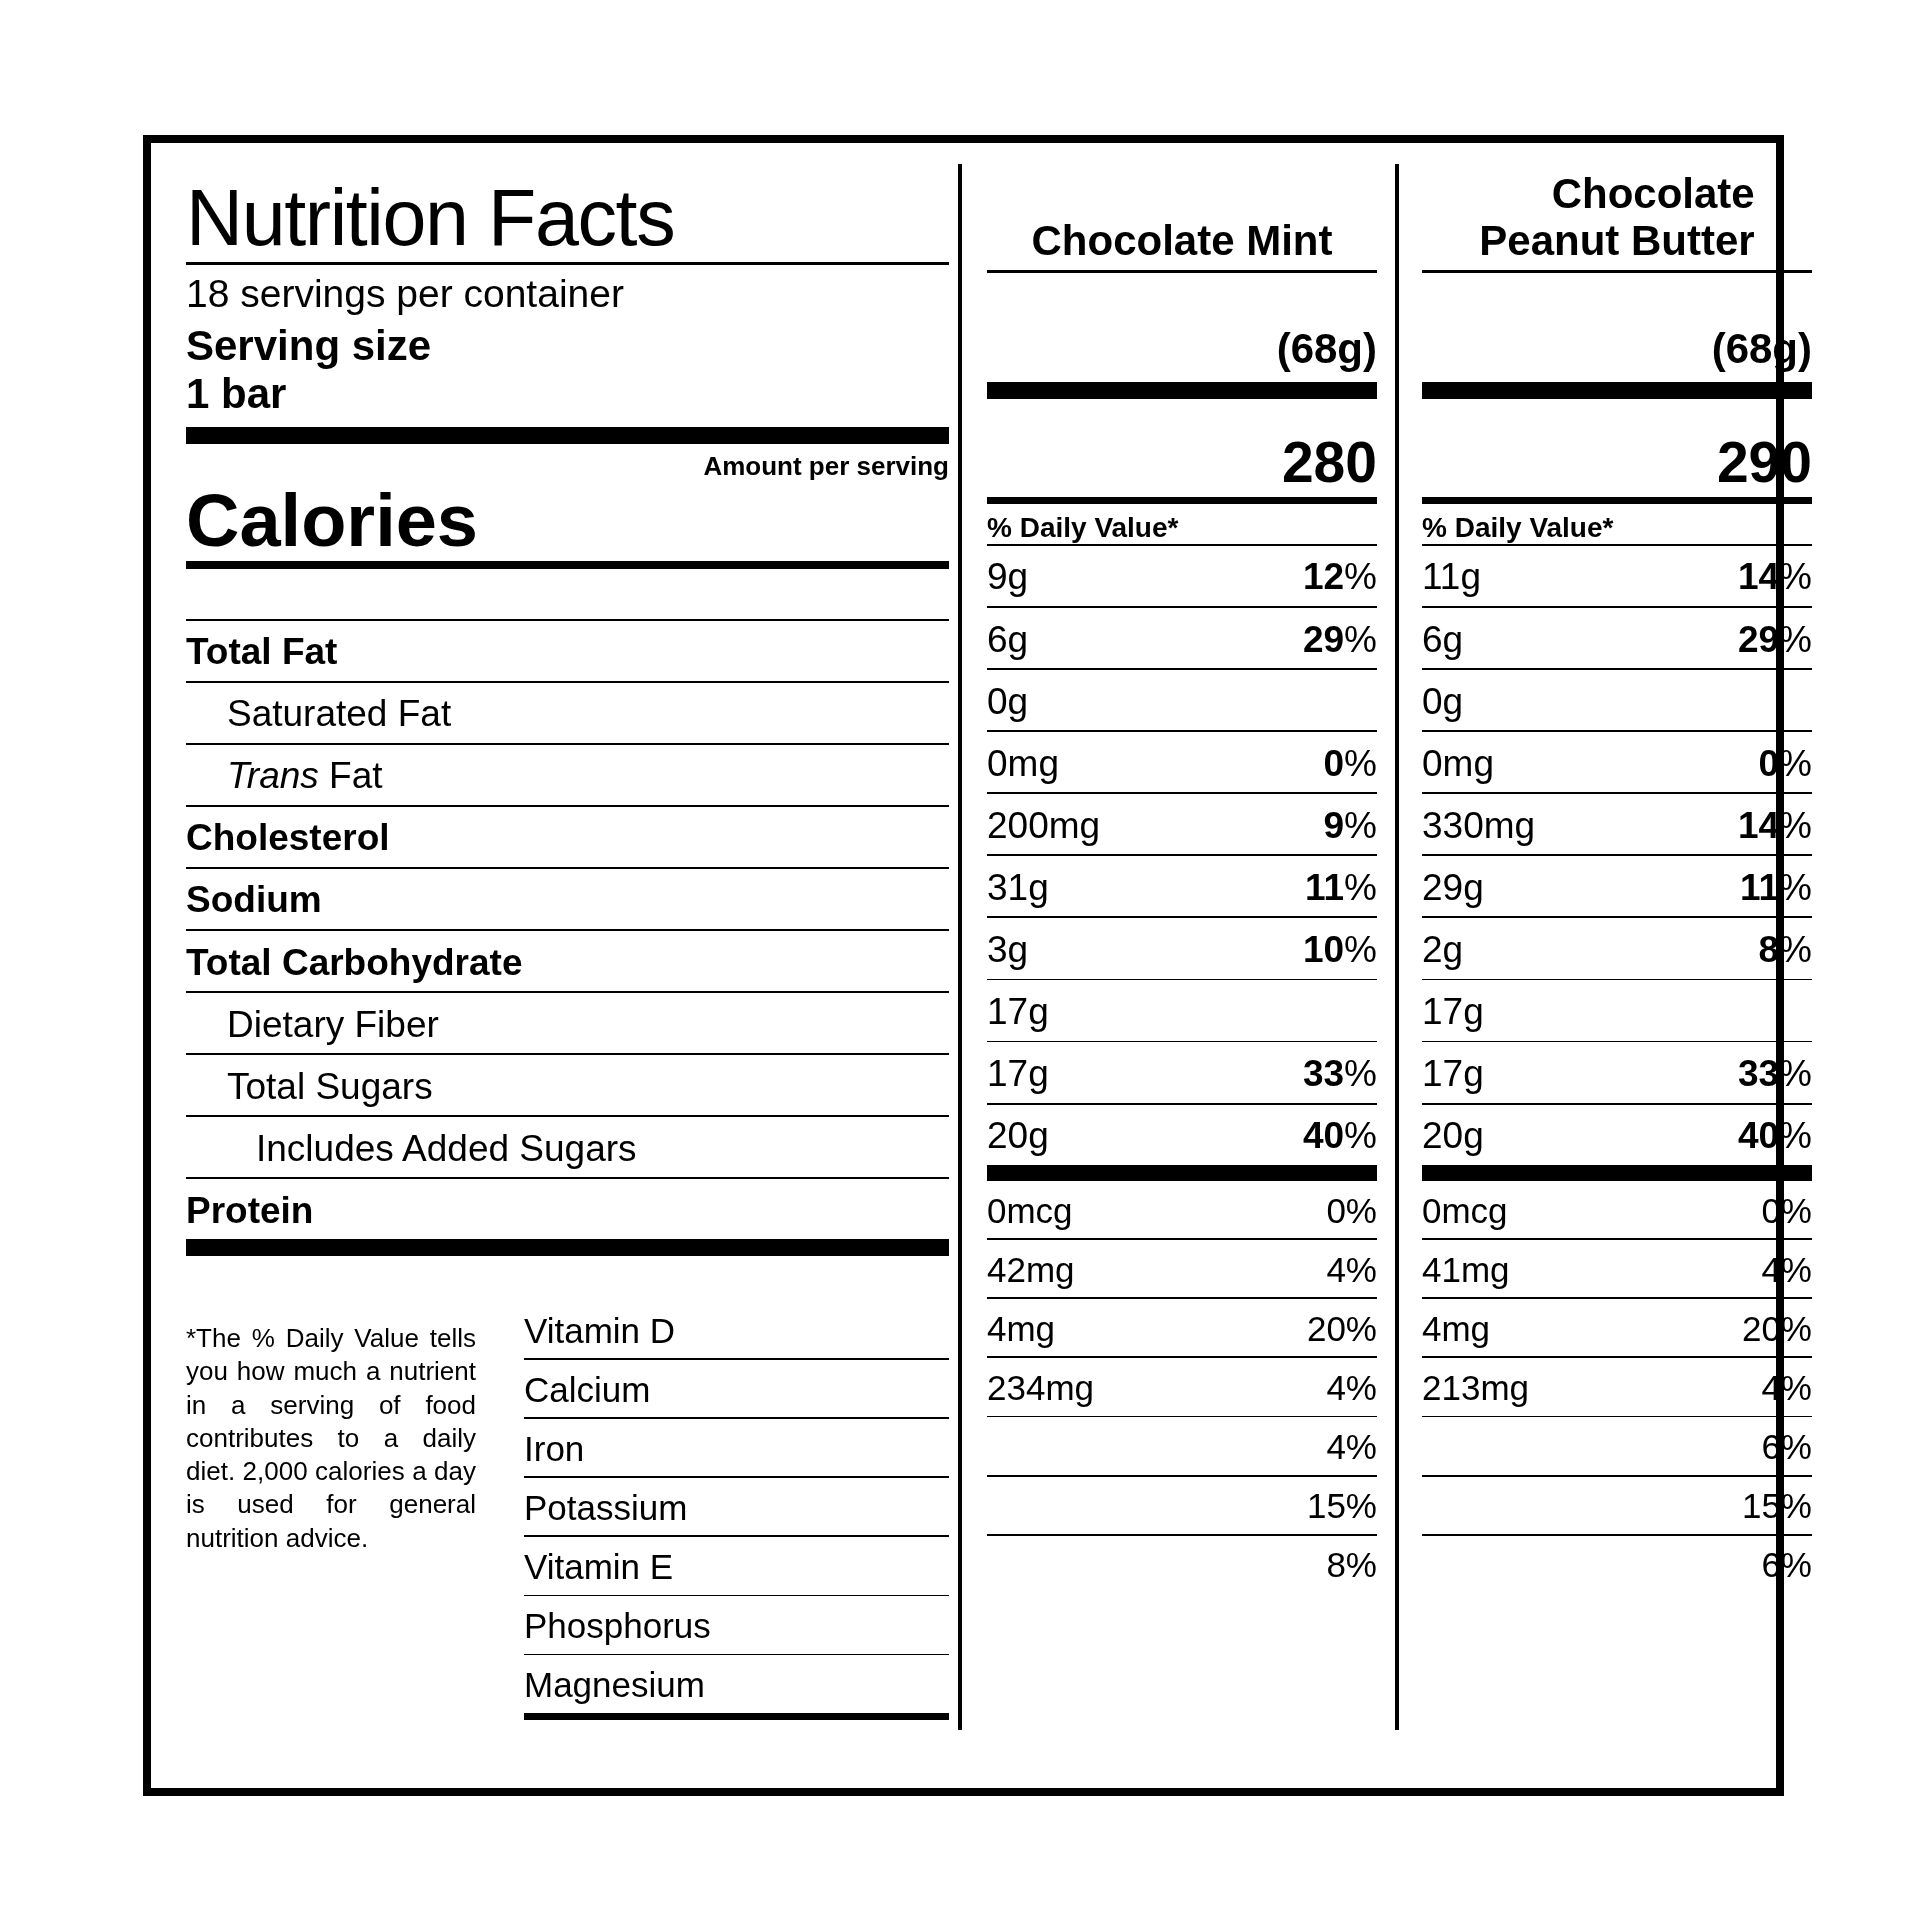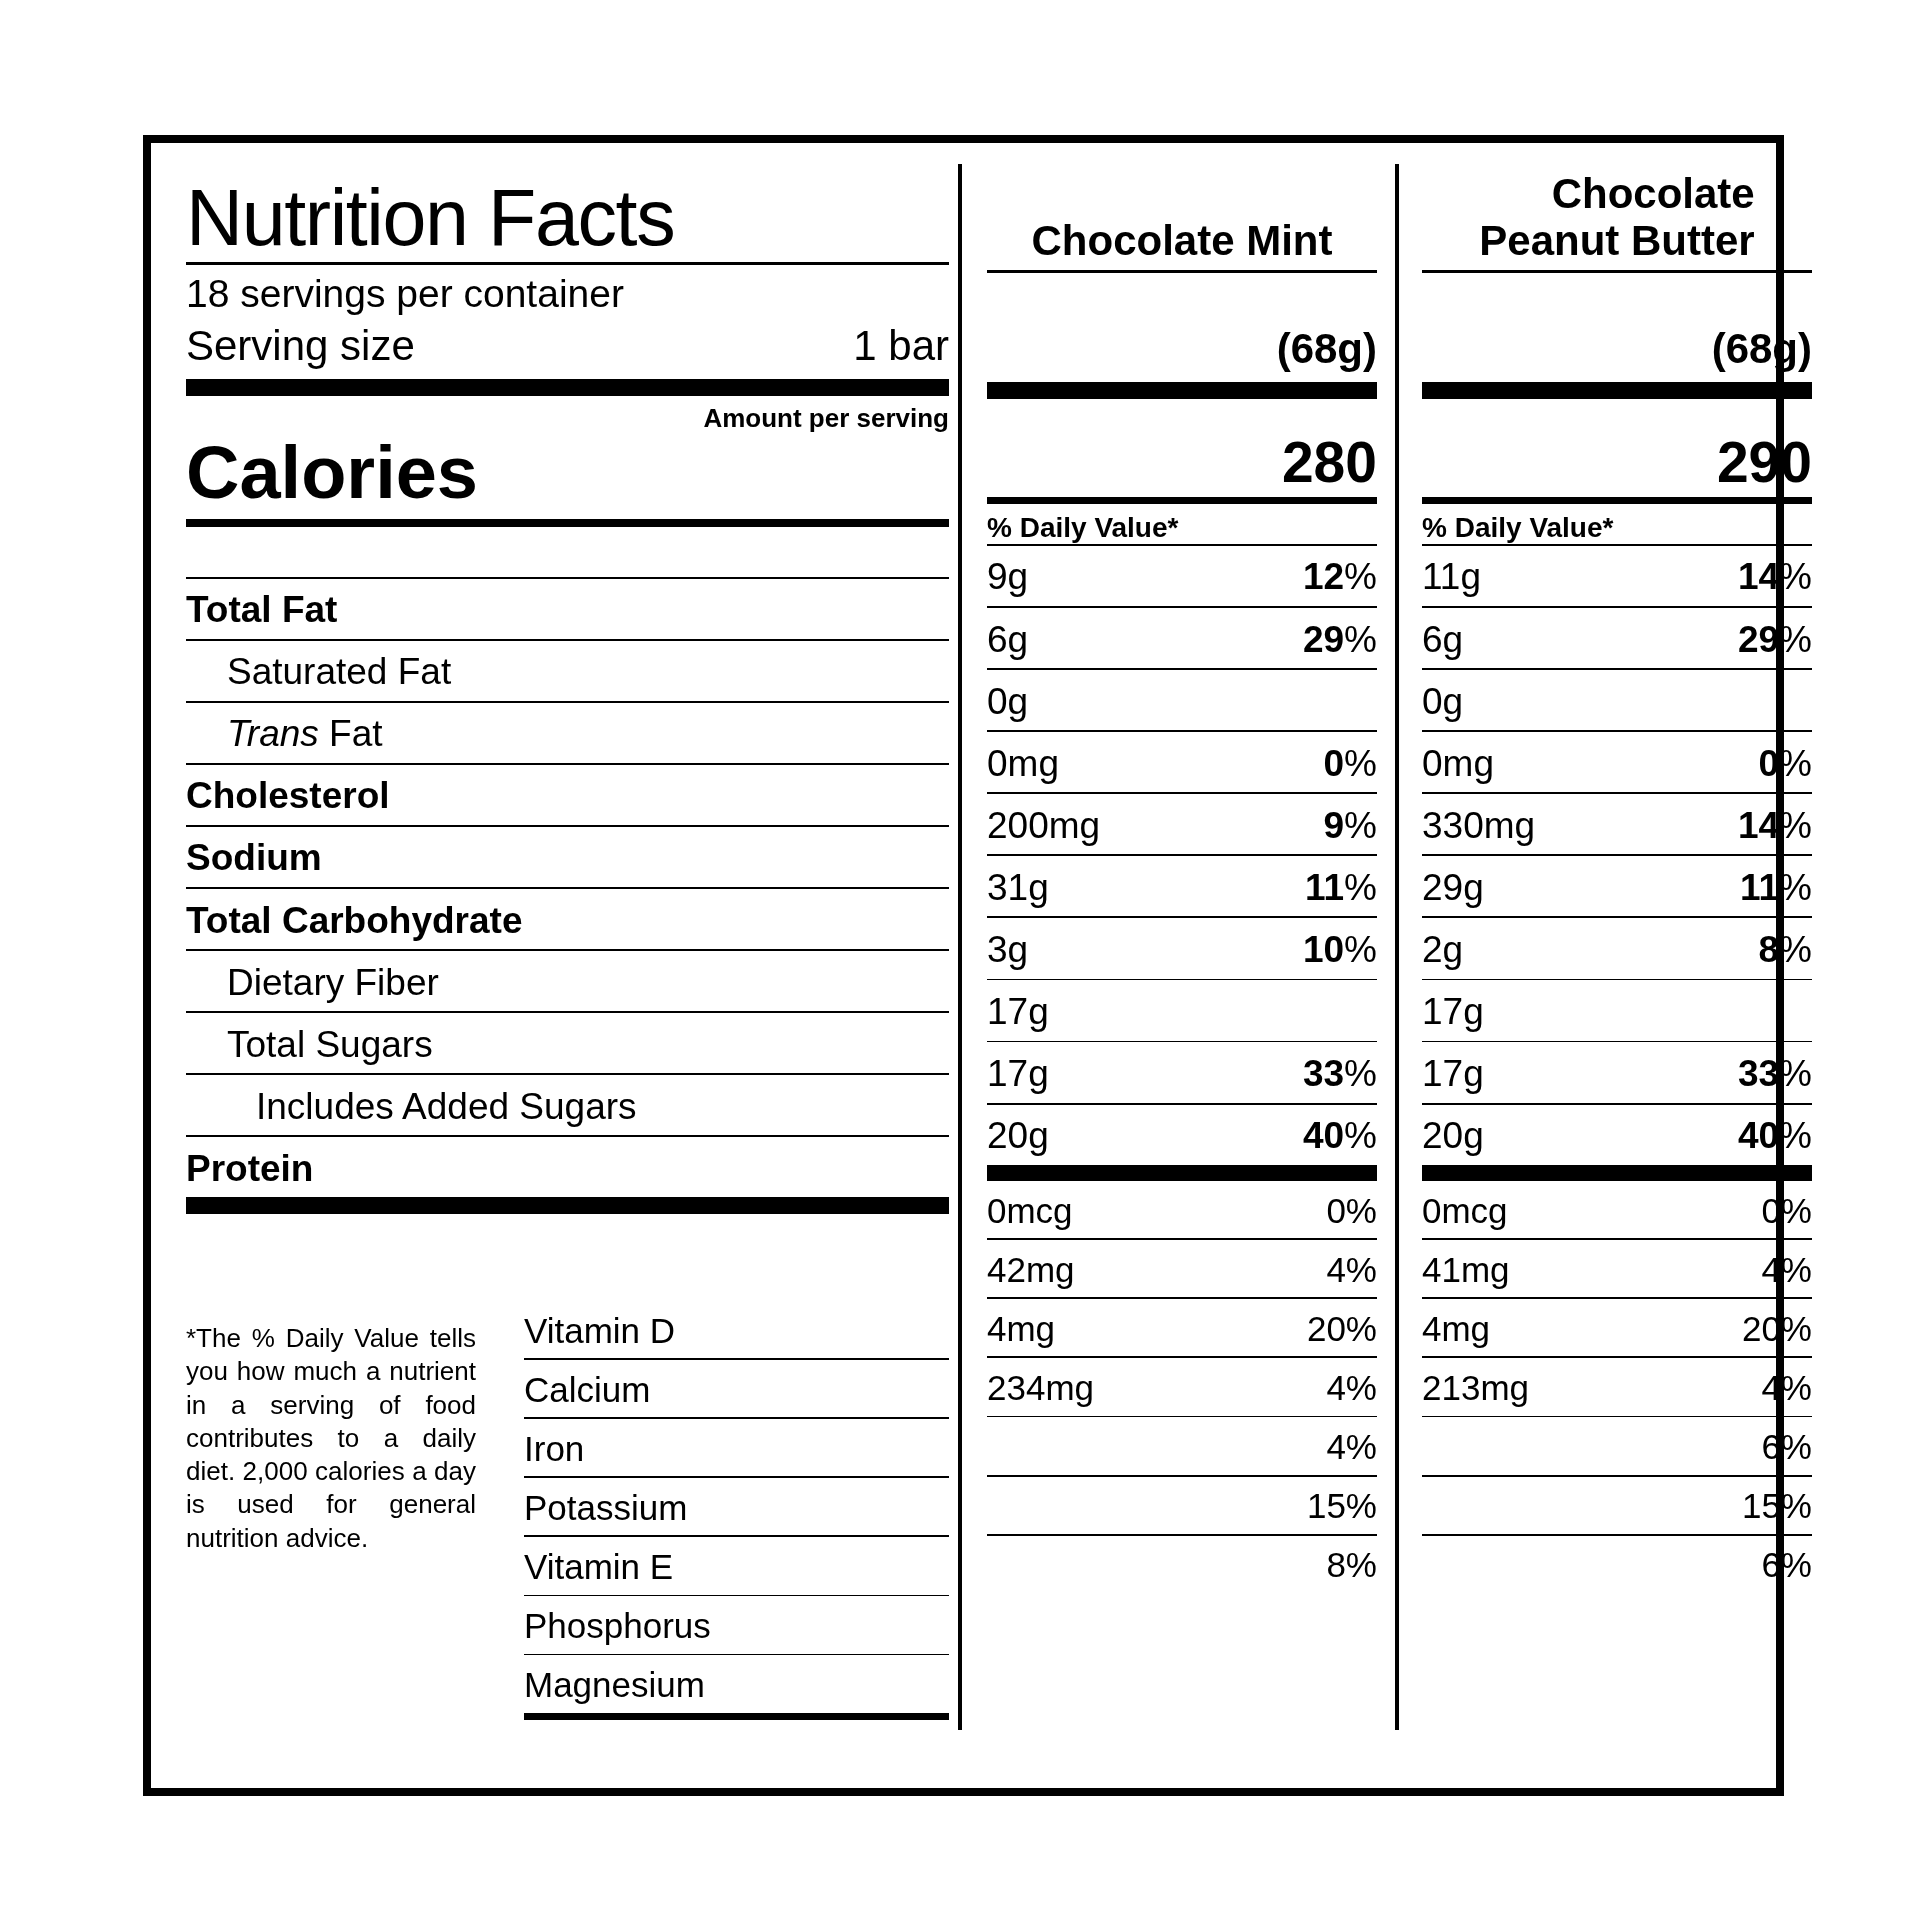--- a/index.html
+++ b/index.html
@@ -70,38 +70,39 @@
   .rule-thick  { height: 16.4px; background: #000; }
   .rule-hair   { height: 1.9px;  background: #000; }
 
   .servings {
     font-size: 39px;
     line-height: 1.1;
     padding: 7.7px 0 3.9px 0;
   }
   .serving-row {
     display: flex;
-    justify-content: space-between;
+    justify-content: flex-end;
     align-items: baseline;
     font-size: 42px;
-    font-weight: normal;
+    font-weight: bold;
     padding: 1.9px 0 9.7px 0;
+    flex-direction: column;
   }
 
   .amount-per {
     font-size: 26px;
     font-weight: bold;
     padding: 7.7px 0 0 0;
     text-align: right;
   }
   .calories-word {
     font-size: 74px;
     font-weight: bold;
     line-height: 1.05;
-    padding-bottom: 7px;
+    padding-bottom: 1px;
   }
 
   
   .nrow {
     font-size: 37px;
     line-height: 1;
     padding: 12.6px 0 10.6px 0;
     white-space: nowrap;
   }
   .nrow.b  { font-weight: bold; }

